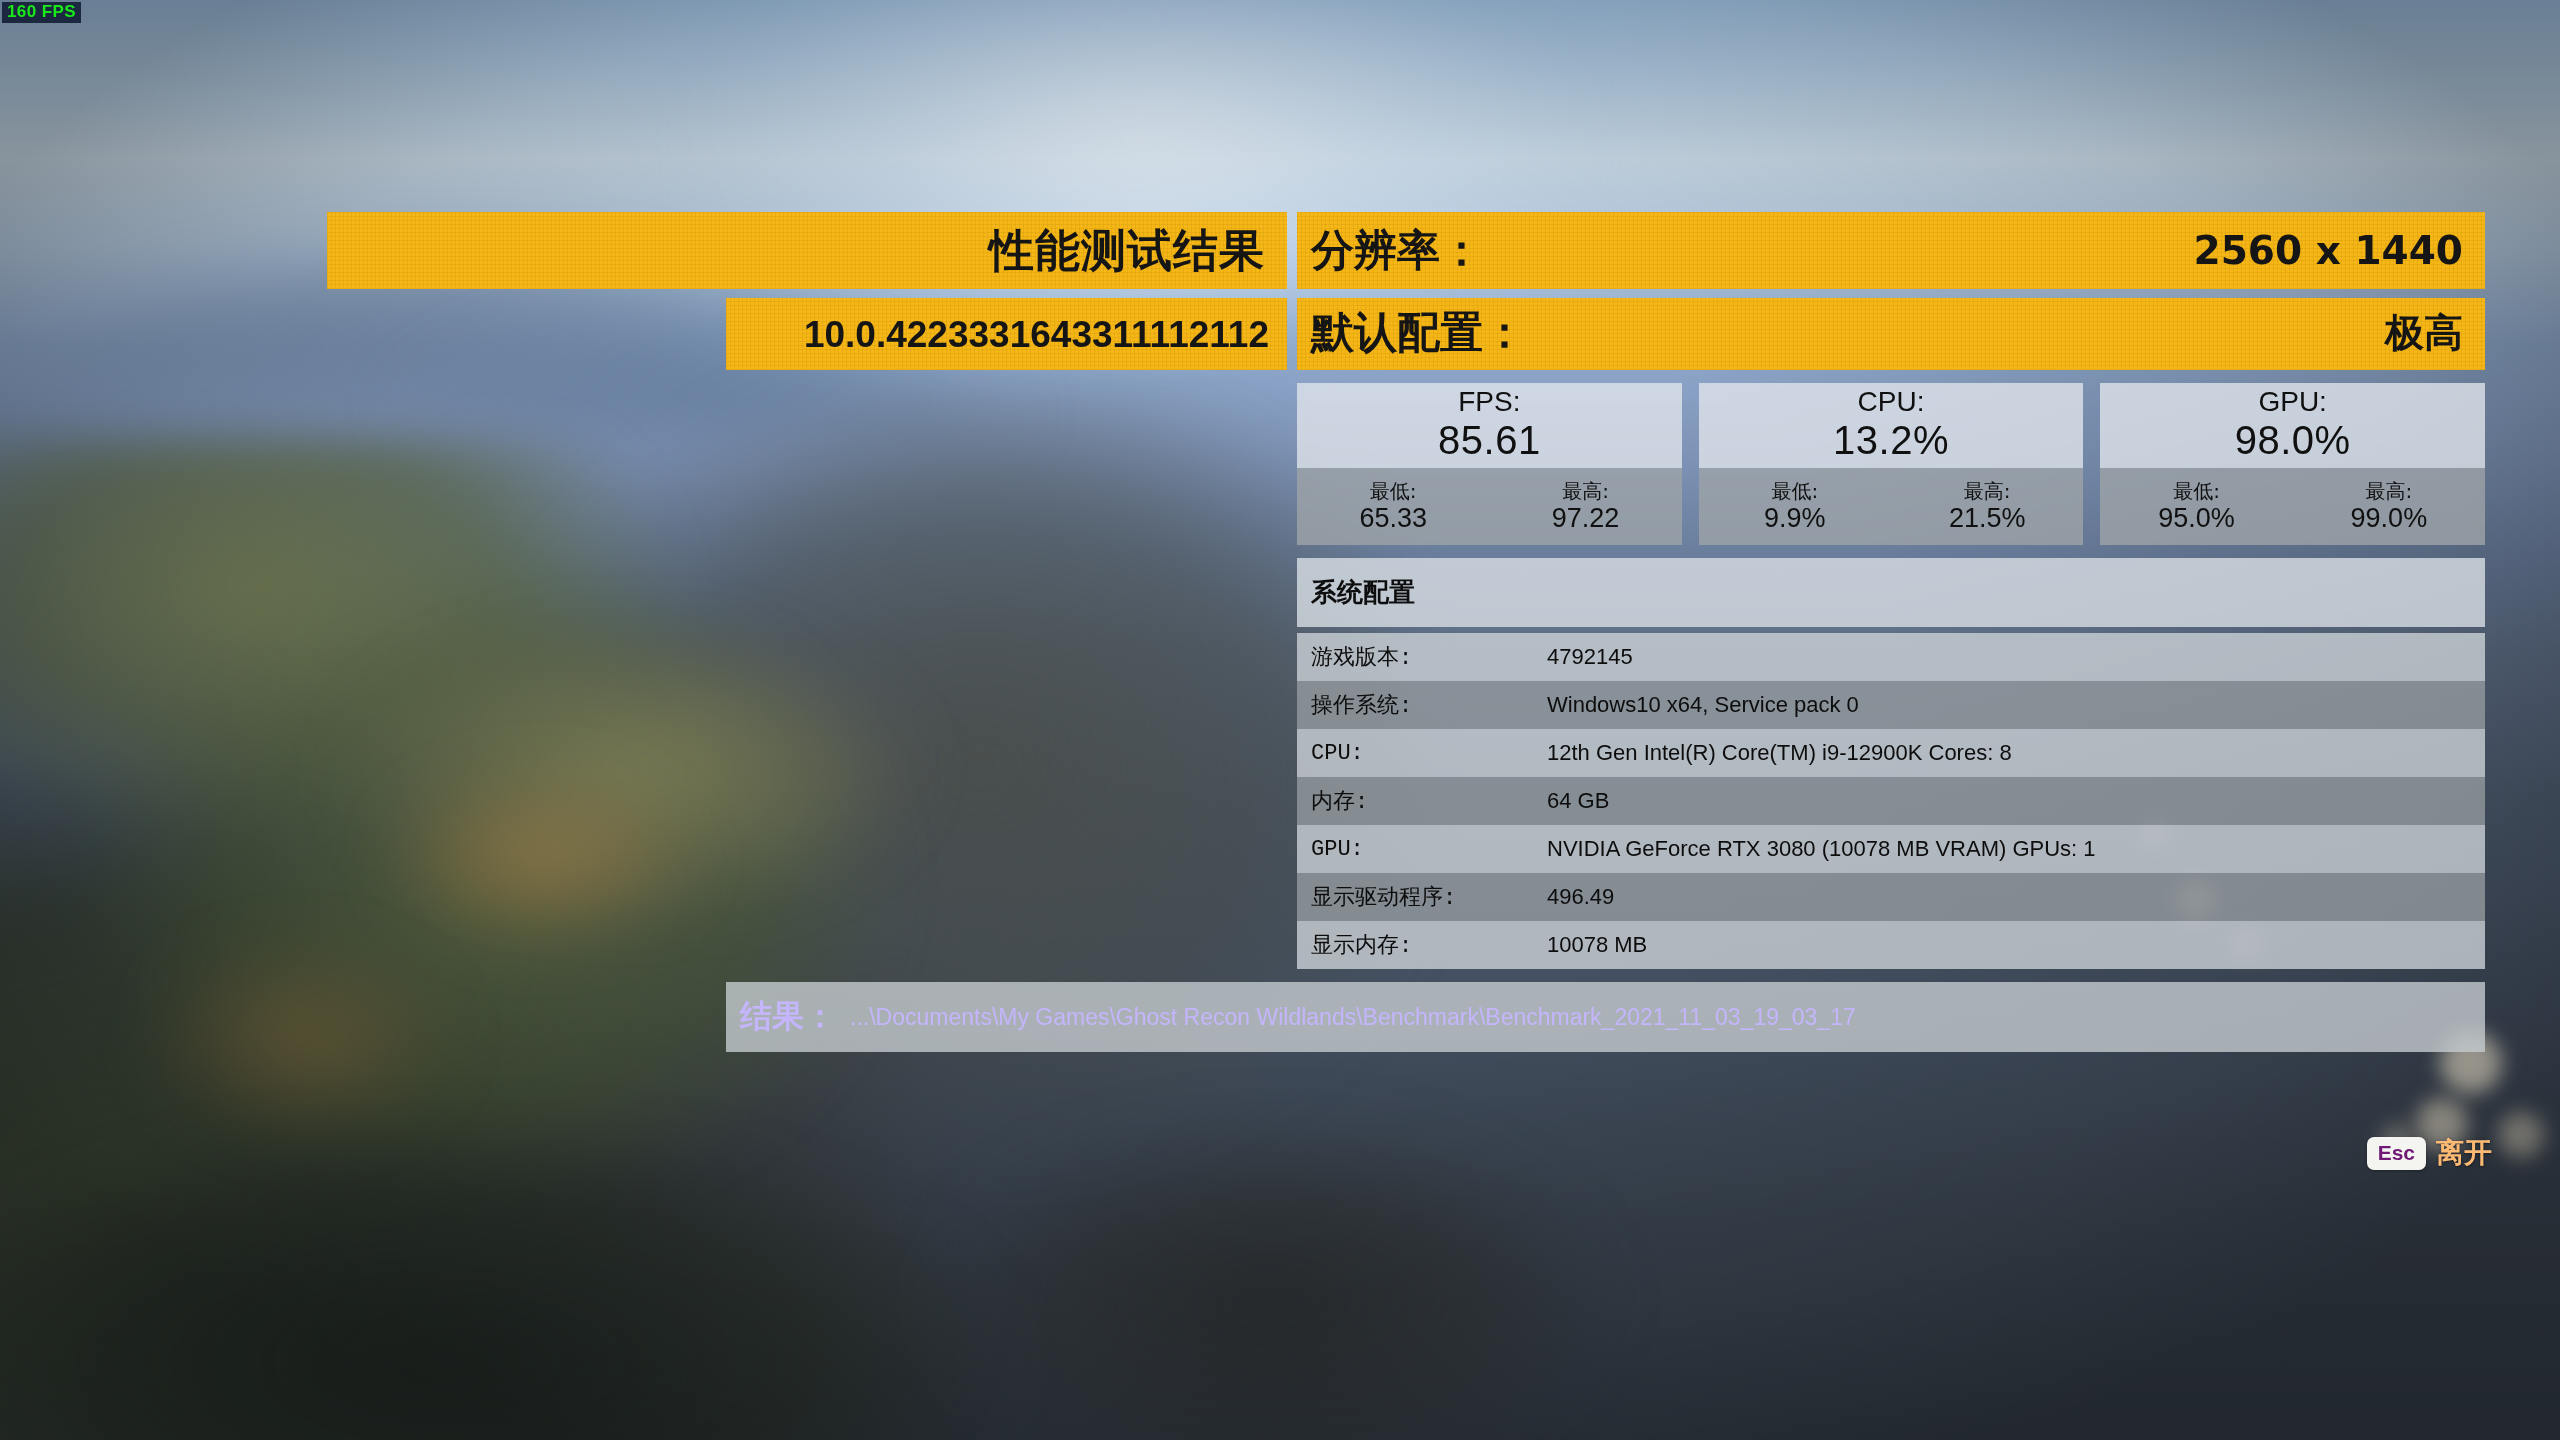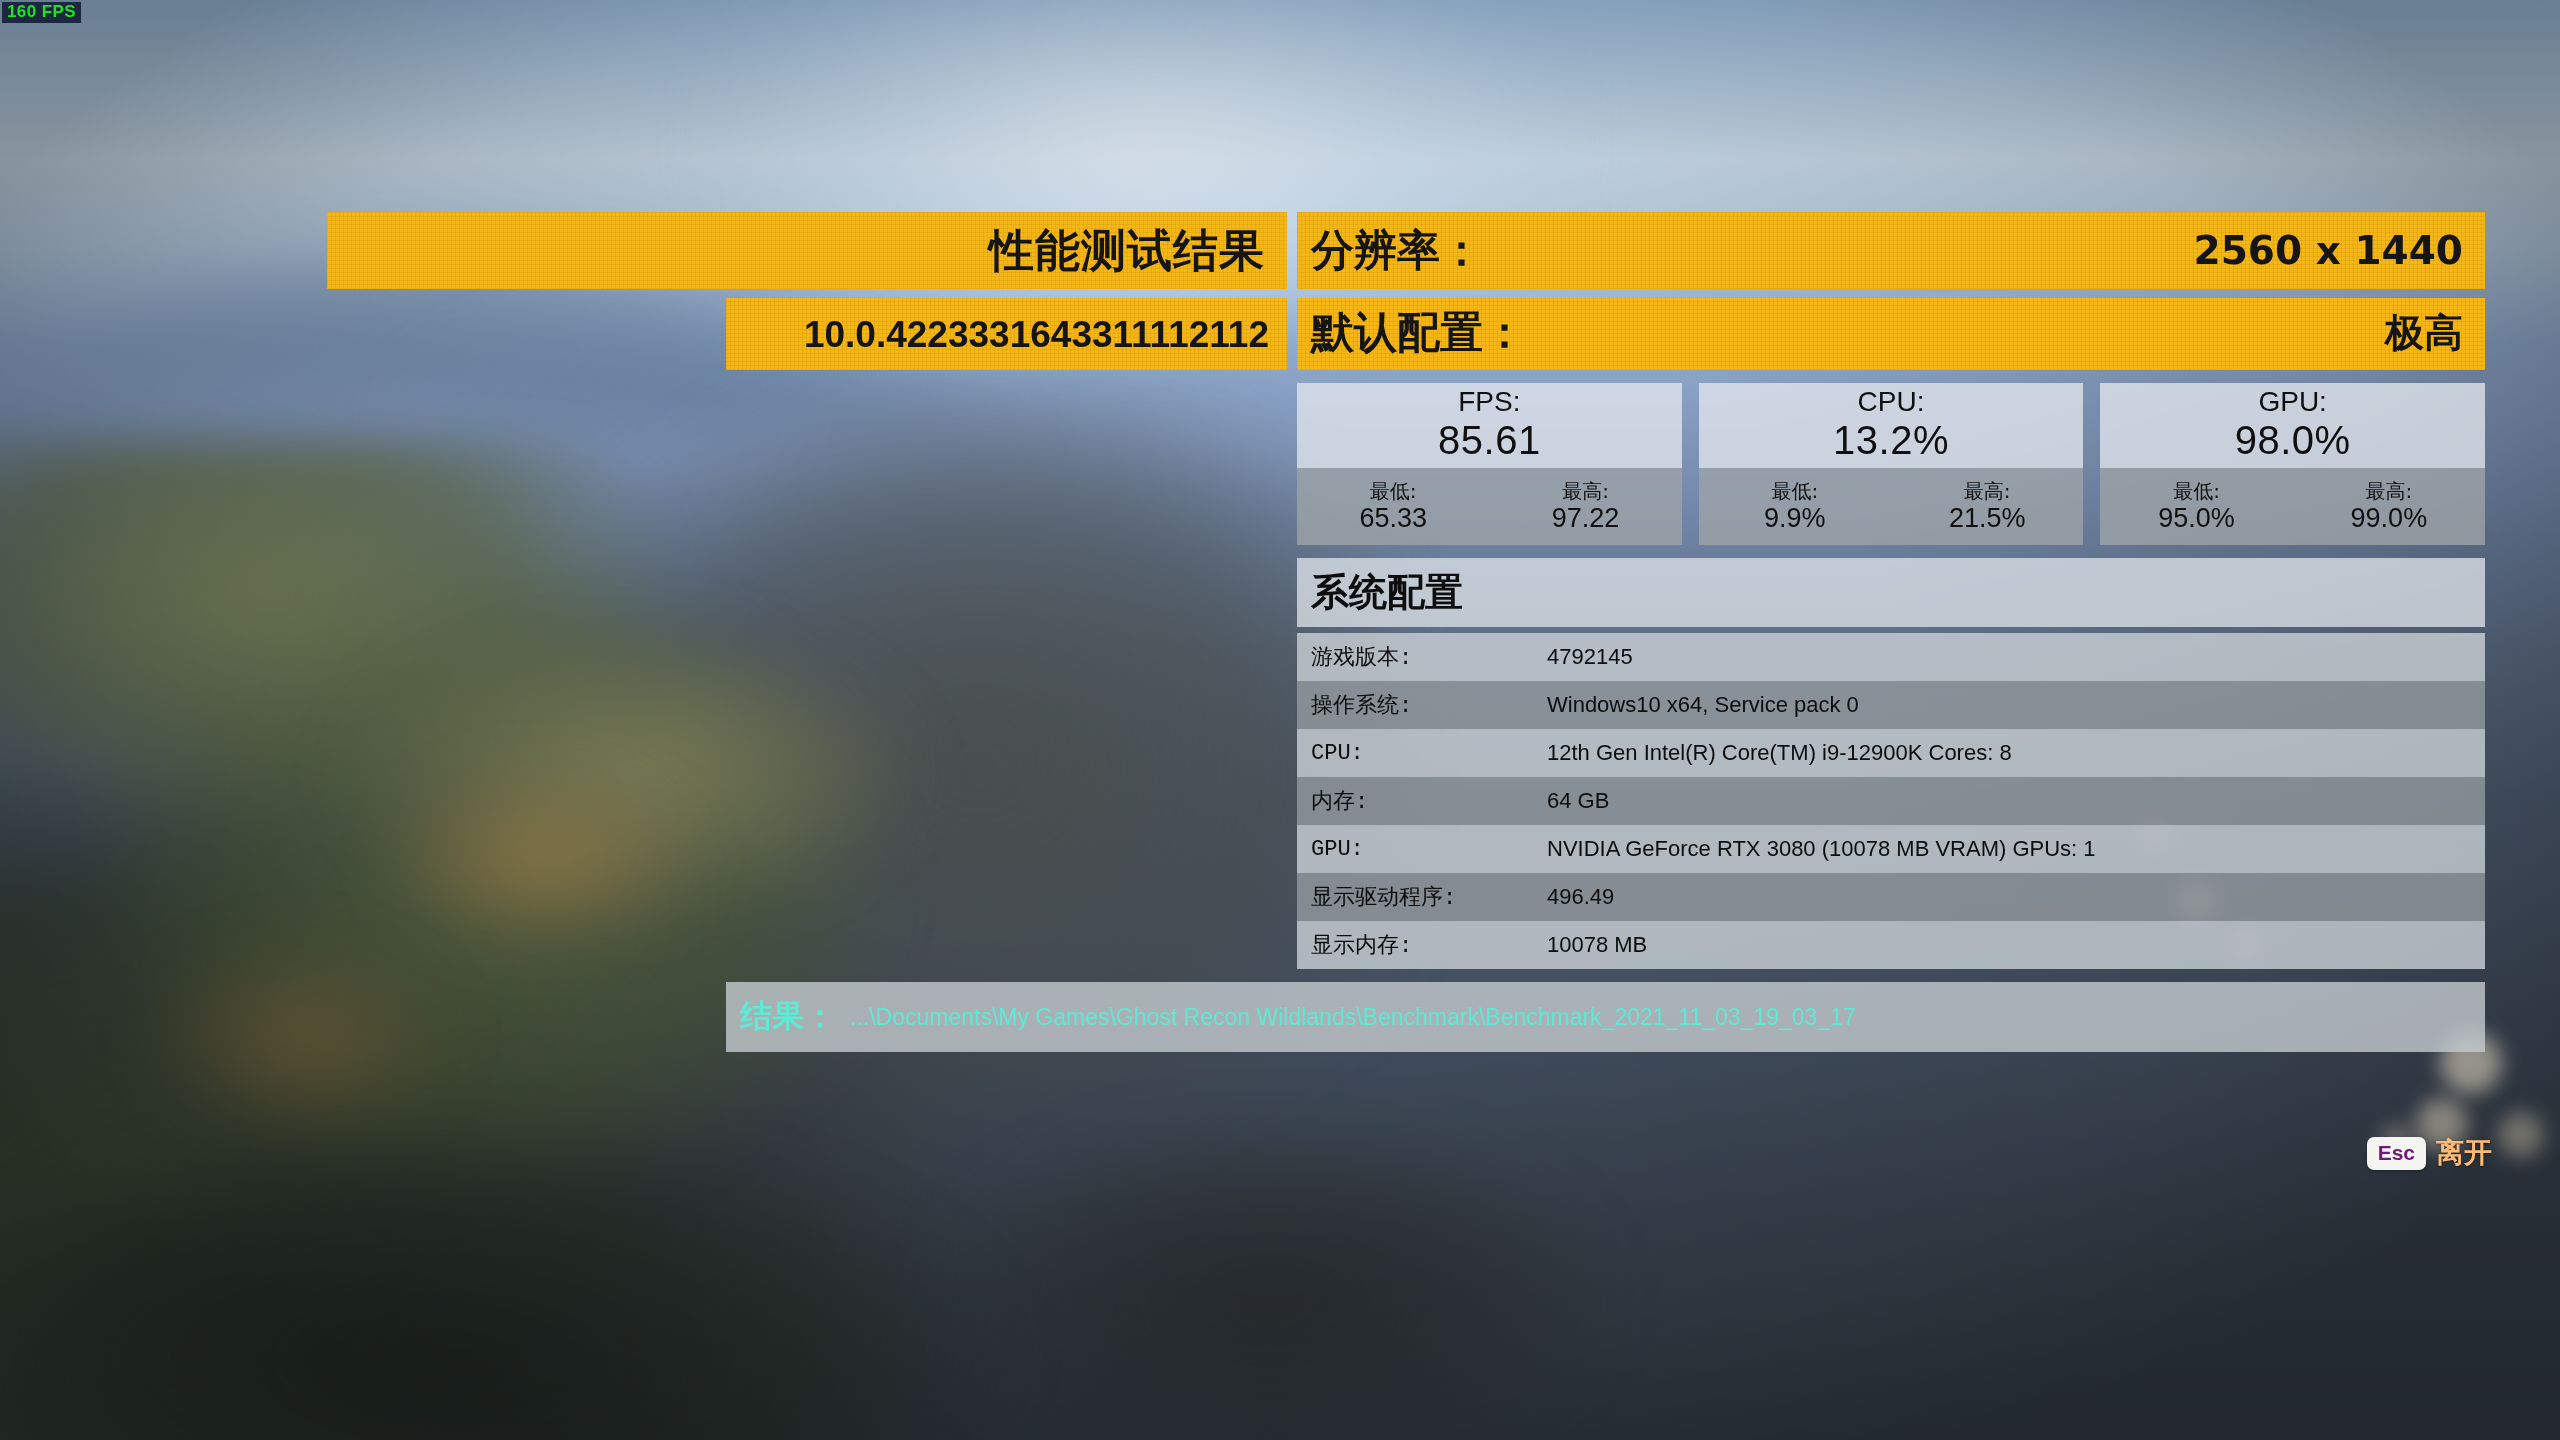--- a/index.html
+++ b/index.html
@@ -228,21 +228,21 @@
   .metric-sub .v { font-size: 27px; line-height: 30px; }
 
   
   #sysconfig-header {
     position: absolute; left: 1297px; top: 558px;
     width: 1188px; height: 69px;
     background: rgba(214,220,226,0.82);
     display: flex; align-items: center;
     padding-left: 14px;
     color: #0e0e0e;
-    font-size: 38px; font-weight: 700;
+    font-size: 26px; font-weight: 700;
     font-family: "DejaVu Sans", "Liberation Sans", sans-serif;
     text-align: center;
   }
   #sysconfig-table {
     position: absolute; left: 1297px; top: 633px;
     width: 1188px;
   }
   .cfg-row {
     height: 48px;
     display: flex; align-items: center;
@@ -257,21 +257,21 @@
   }
   .cfg-val { flex: 1; }
 
   
   #result-bar {
     position: absolute; left: 726px; top: 982px;
     width: 1759px; height: 70px;
     background: rgba(196,202,206,0.80);
     display: flex; align-items: center;
     padding-left: 14px;
-    color: #5eead4;
+    color: #c4b5fd;
   }
   #result-bar .lbl {
     font-size: 32px; font-weight: 700;
     font-family: "DejaVu Sans", "Liberation Sans", sans-serif;
     margin-right: 14px;
   }
   #result-bar .val { font-size: 23px; }
 
   
   #esc-hint {

